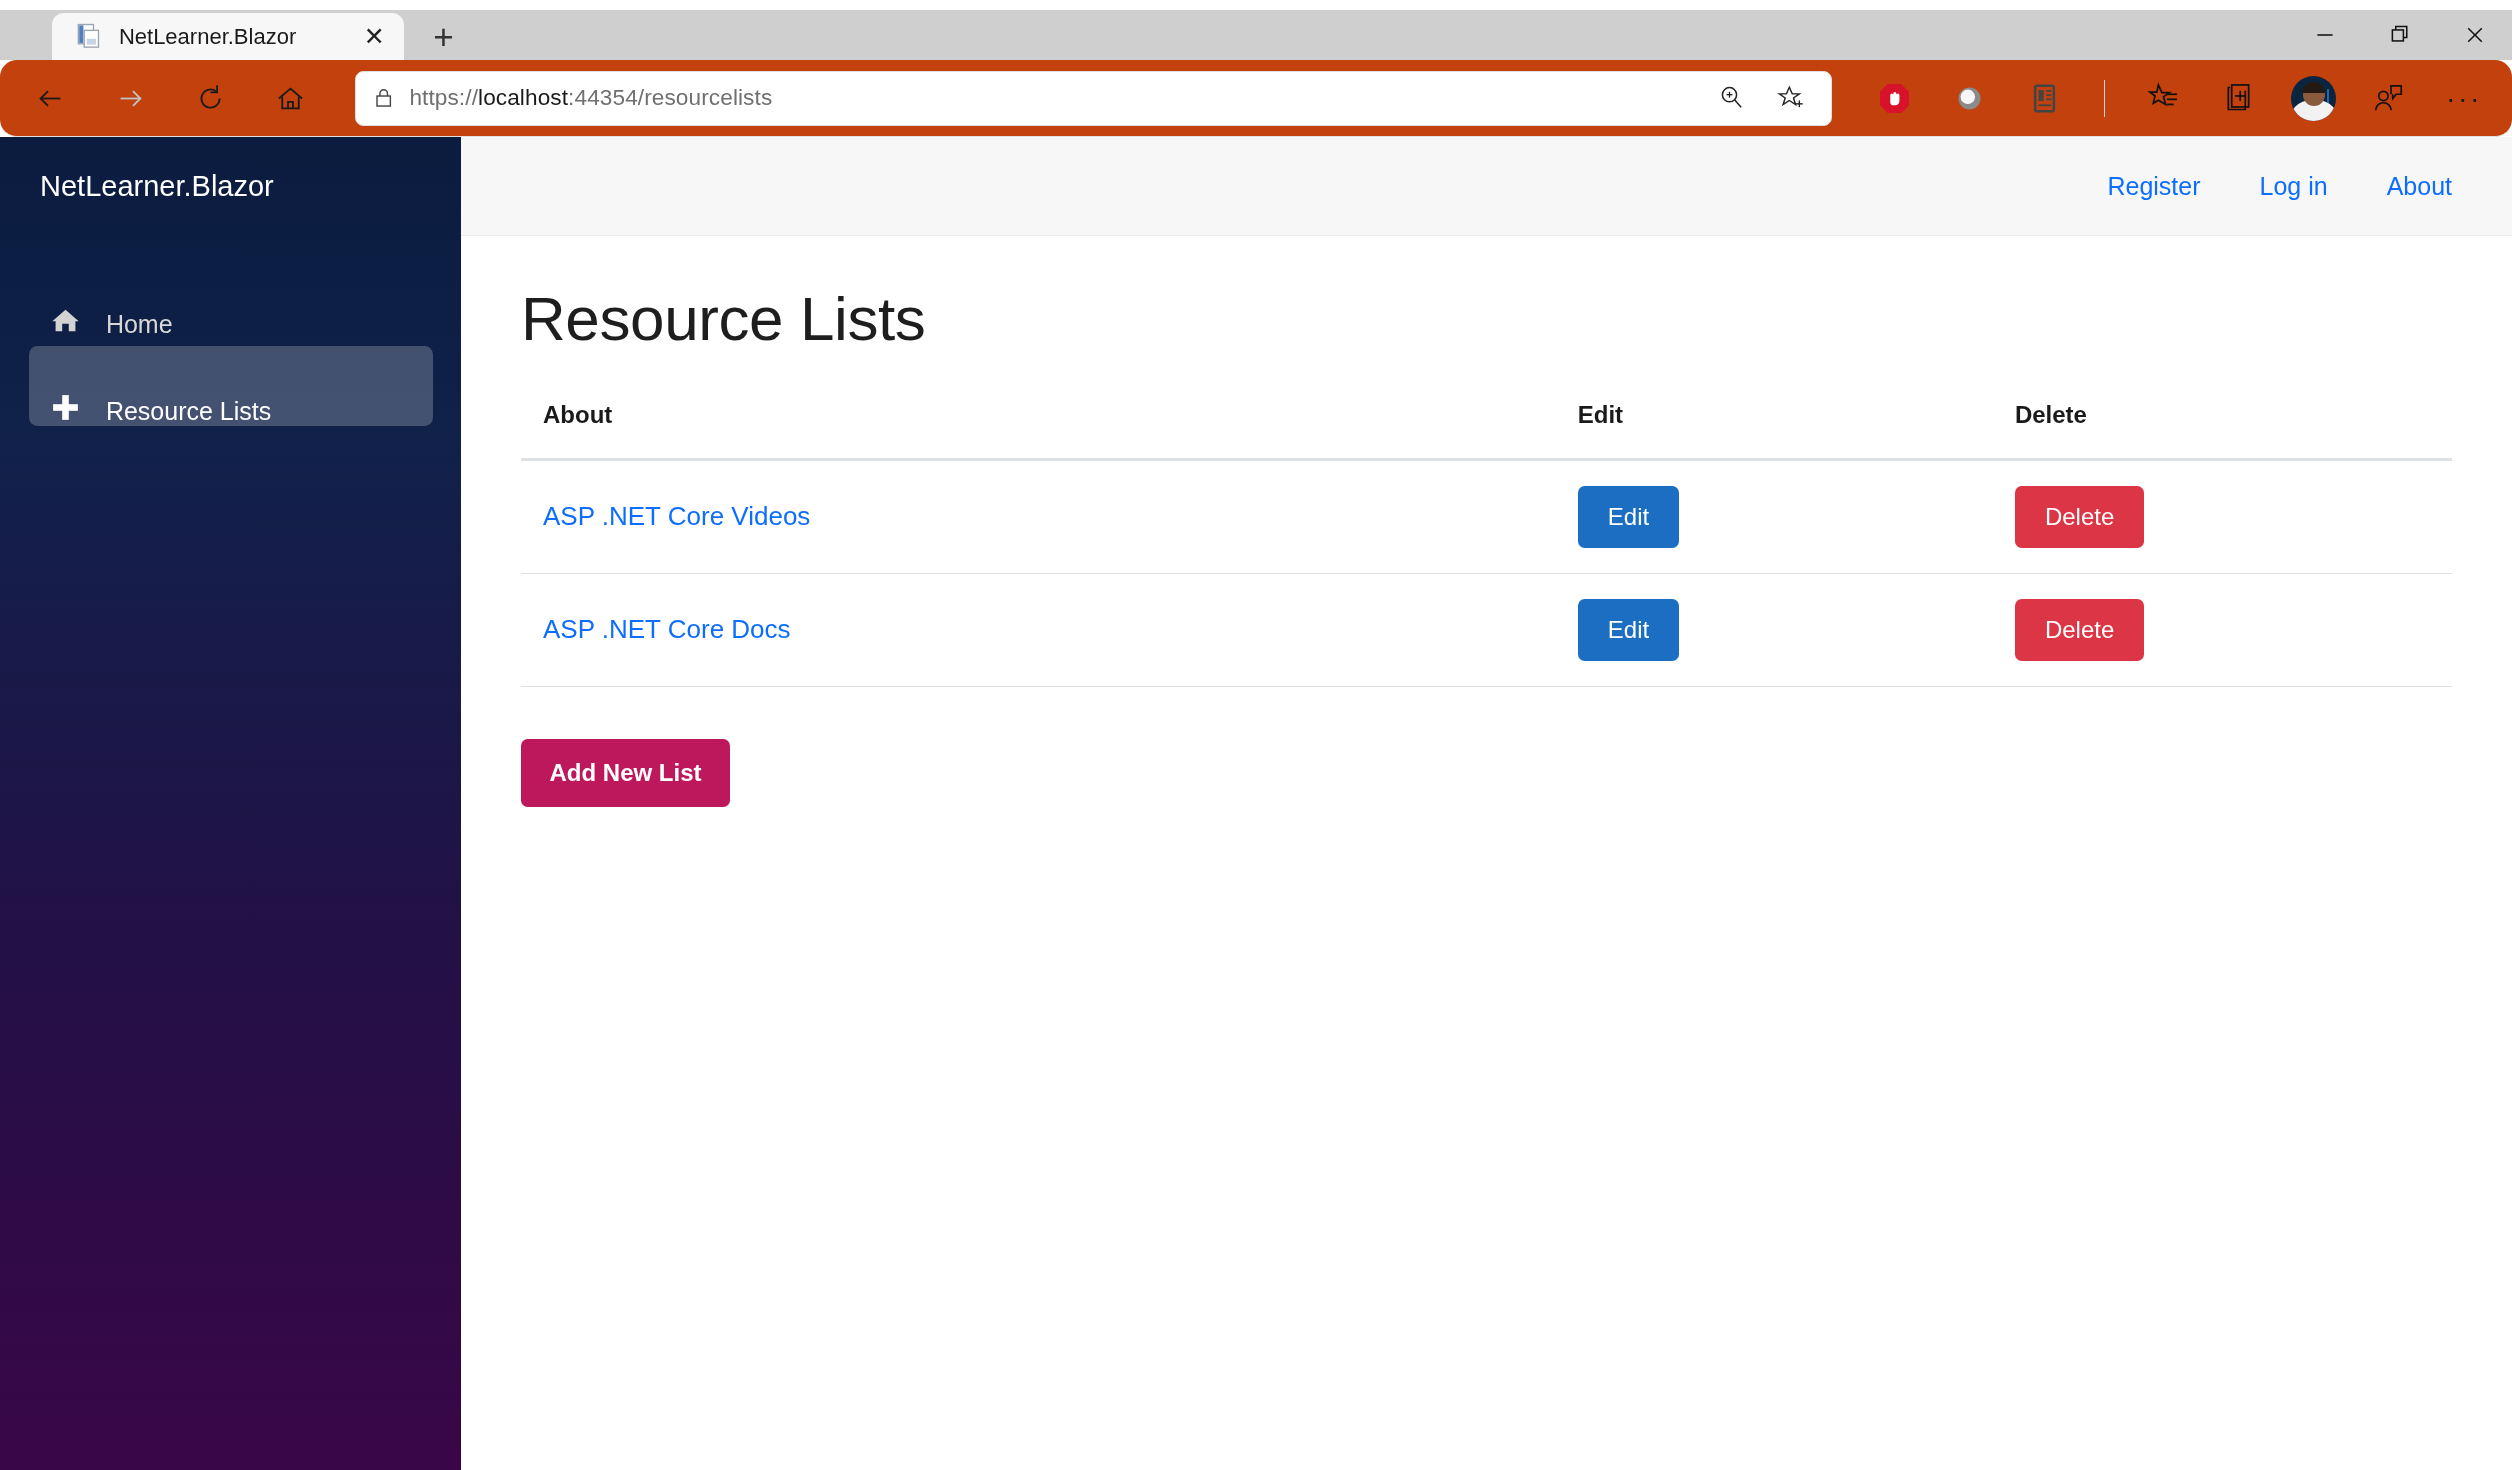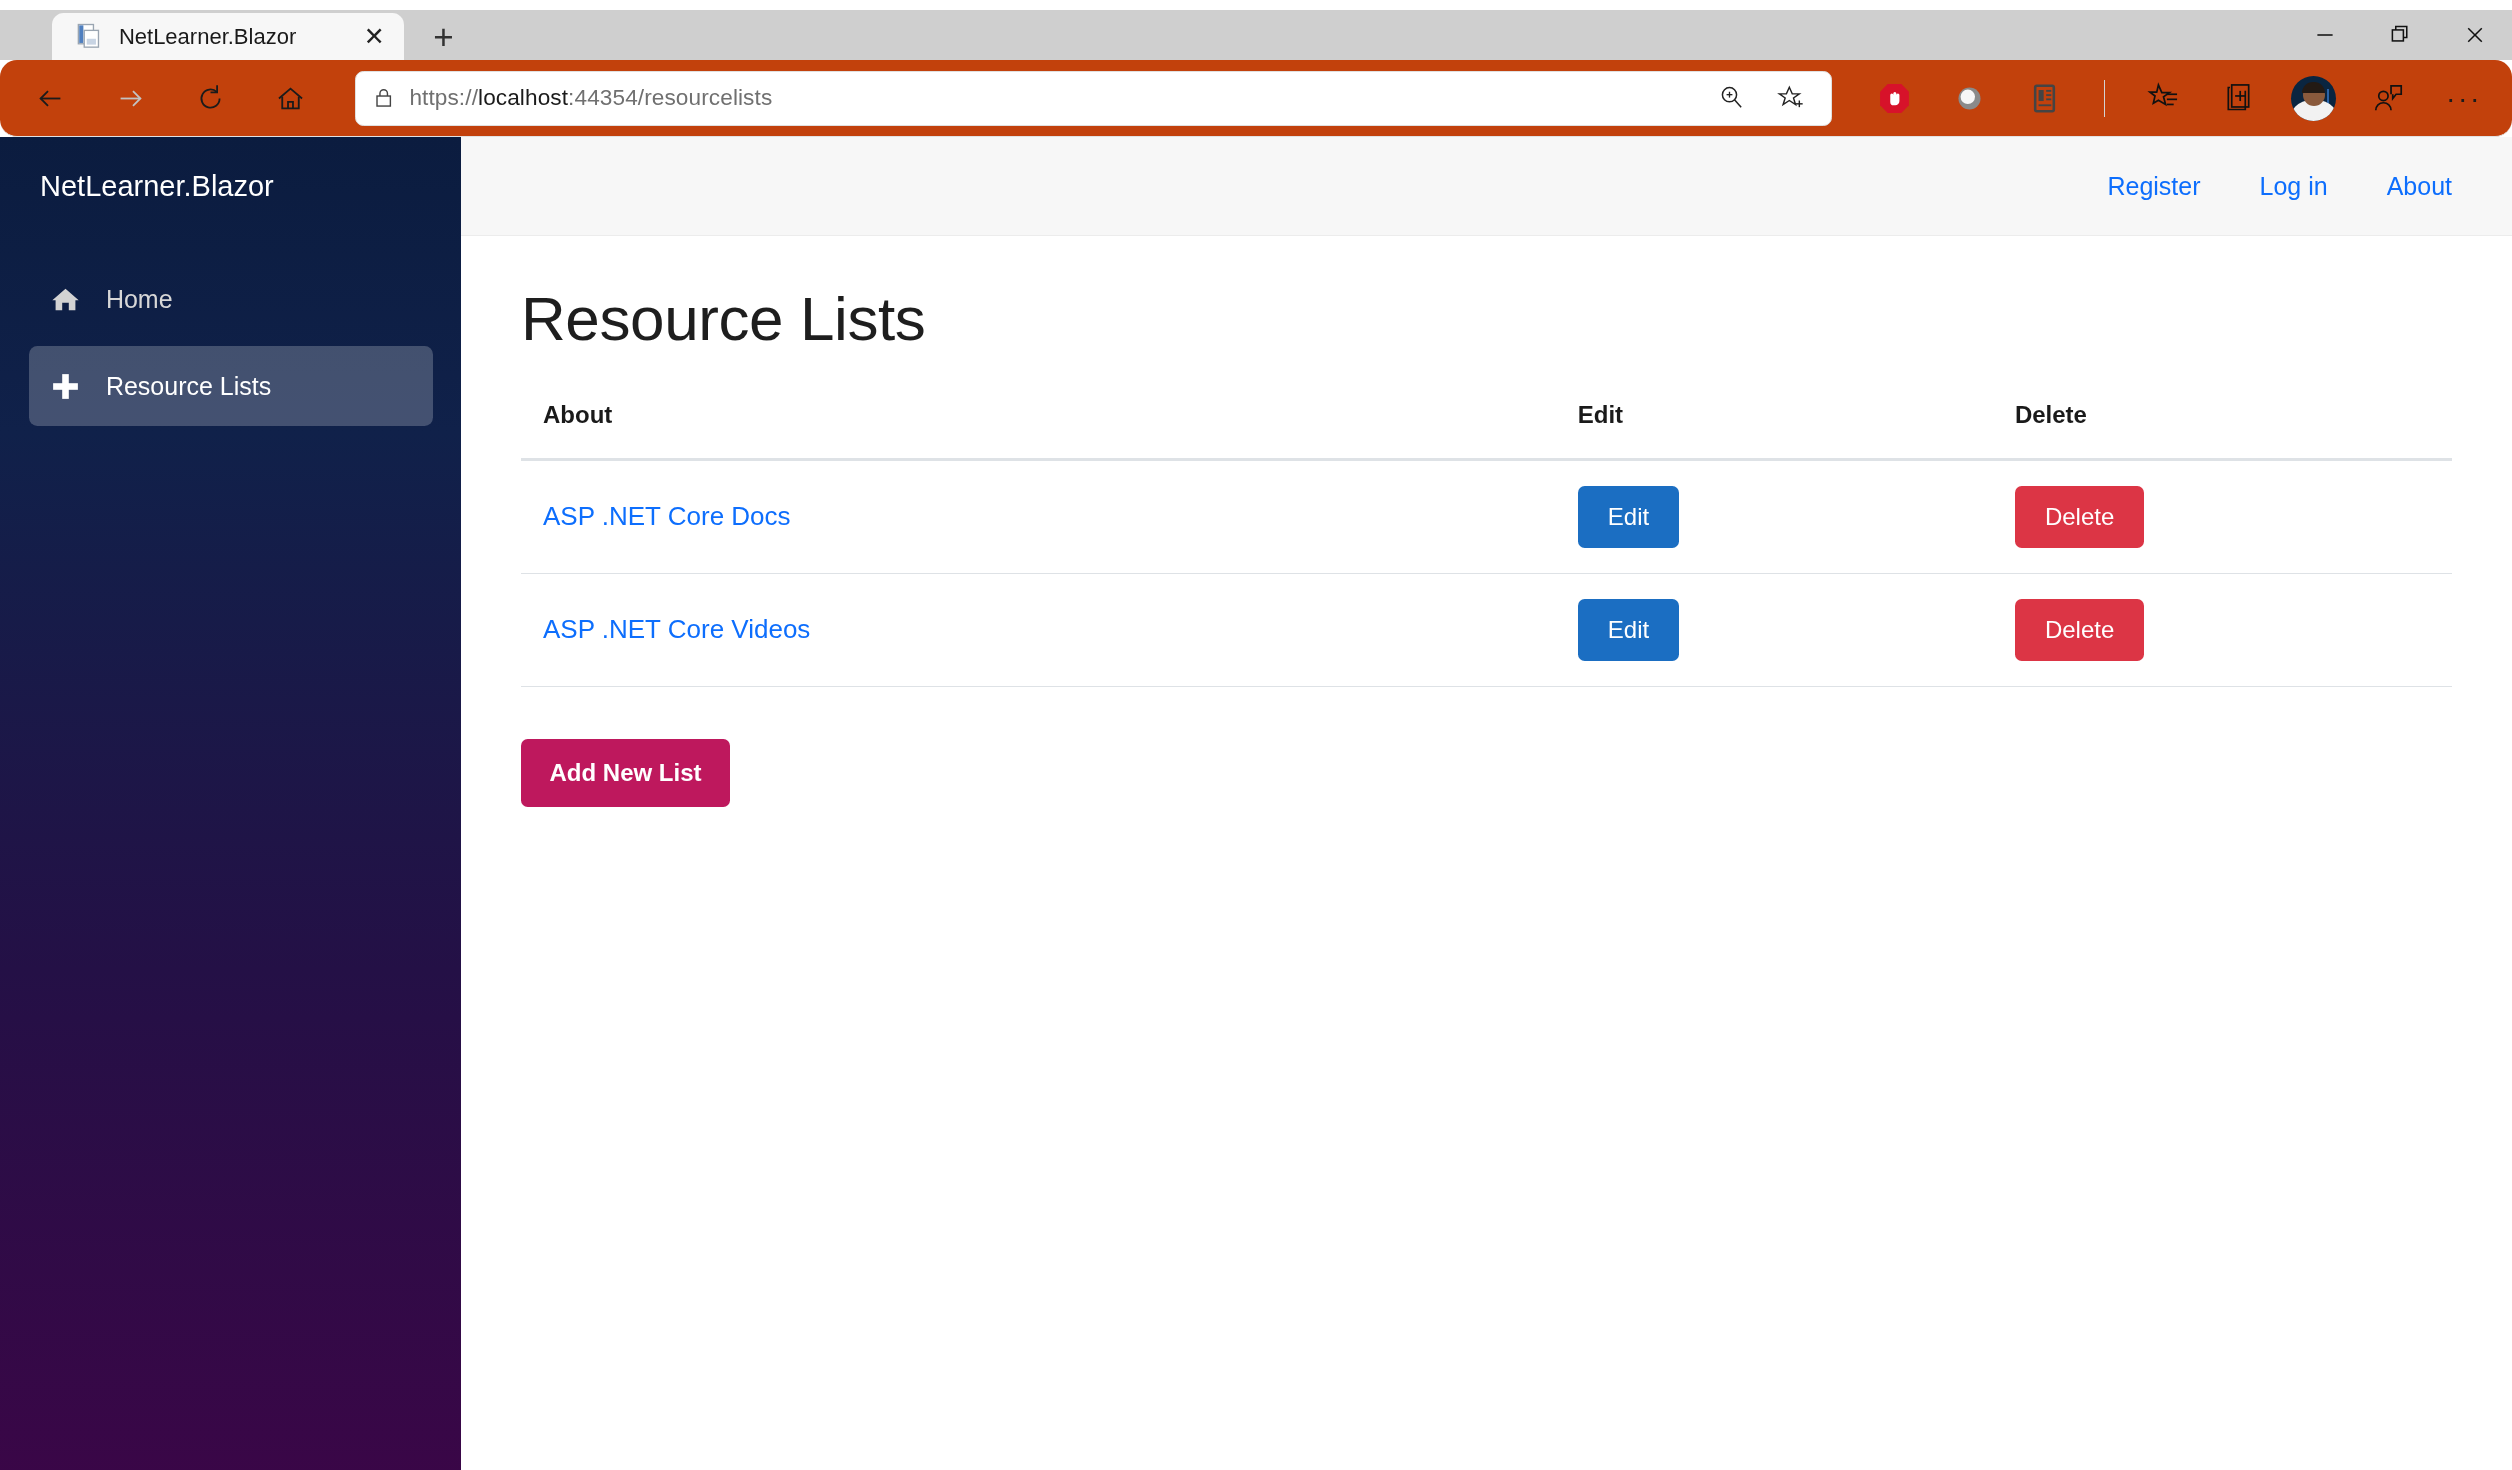--- a/index.html
+++ b/index.html
@@ -97,21 +97,21 @@
     width: 461px; flex: 0 0 461px;
     background: linear-gradient(180deg, #0b1c3f 0%, #10214a 22%, #241046 62%, #3a0647 100%);
     display: flex; flex-direction: column;
   }
   .brand {
     height: 99px; display: flex; align-items: center; padding-left: 40px;
     color: #ffffff; font-size: 29px; flex: 0 0 99px;
   }
   .nav { padding: 23.4px 28.5px 0 28.5px; display: flex; flex-direction: column; gap: 6.7px; }
   .nav-item {
-    height: 80px; display: flex; align-items: center; gap: 22px;
+    height: 80px; display: flex; align-items: flex-end; gap: 22px;
     padding-left: 18.4px; border-radius: 8.4px; color: #d7d7d7; font-size: 25px;
   }
   .nav-item.active { background: rgba(255,255,255,.22); color: #ffffff; }
   .nav-icon { width: 37px; height: 37px; display: flex; align-items: center; justify-content: center; flex: 0 0 37px; }
 
   .topbar {
     height: 99px; display: flex; align-items: center; justify-content: flex-end;
     background: #f7f7f7; padding-right: 60px; gap: 59px; flex: 0 0 99px;
     border-bottom: 0.8px solid #ececec;
   }
@@ -342,32 +342,32 @@
           <thead>
             <tr>
               <th class="col-name">About</th>
               <th class="col-edit">Edit</th>
               <th class="col-del">Delete</th>
             </tr>
           </thead>
           <tbody>
             <tr>
               <td class="col-name">
-                <a class="row-link" href="#">ASP .NET Core Docs</a>
+                <a class="row-link" href="#">ASP .NET Core Videos</a>
               </td>
               <td class="col-edit">
                 <button class="btn btn-edit">Edit</button>
               </td>
               <td class="col-del">
                 <button class="btn btn-delete">Delete</button>
               </td>
             </tr>
             <tr>
               <td class="col-name">
-                <a class="row-link" href="#">ASP .NET Core Videos</a>
+                <a class="row-link" href="#">ASP .NET Core Docs</a>
               </td>
               <td class="col-edit">
                 <button class="btn btn-edit">Edit</button>
               </td>
               <td class="col-del">
                 <button class="btn btn-delete">Delete</button>
               </td>
             </tr>
           </tbody>
         </table>

